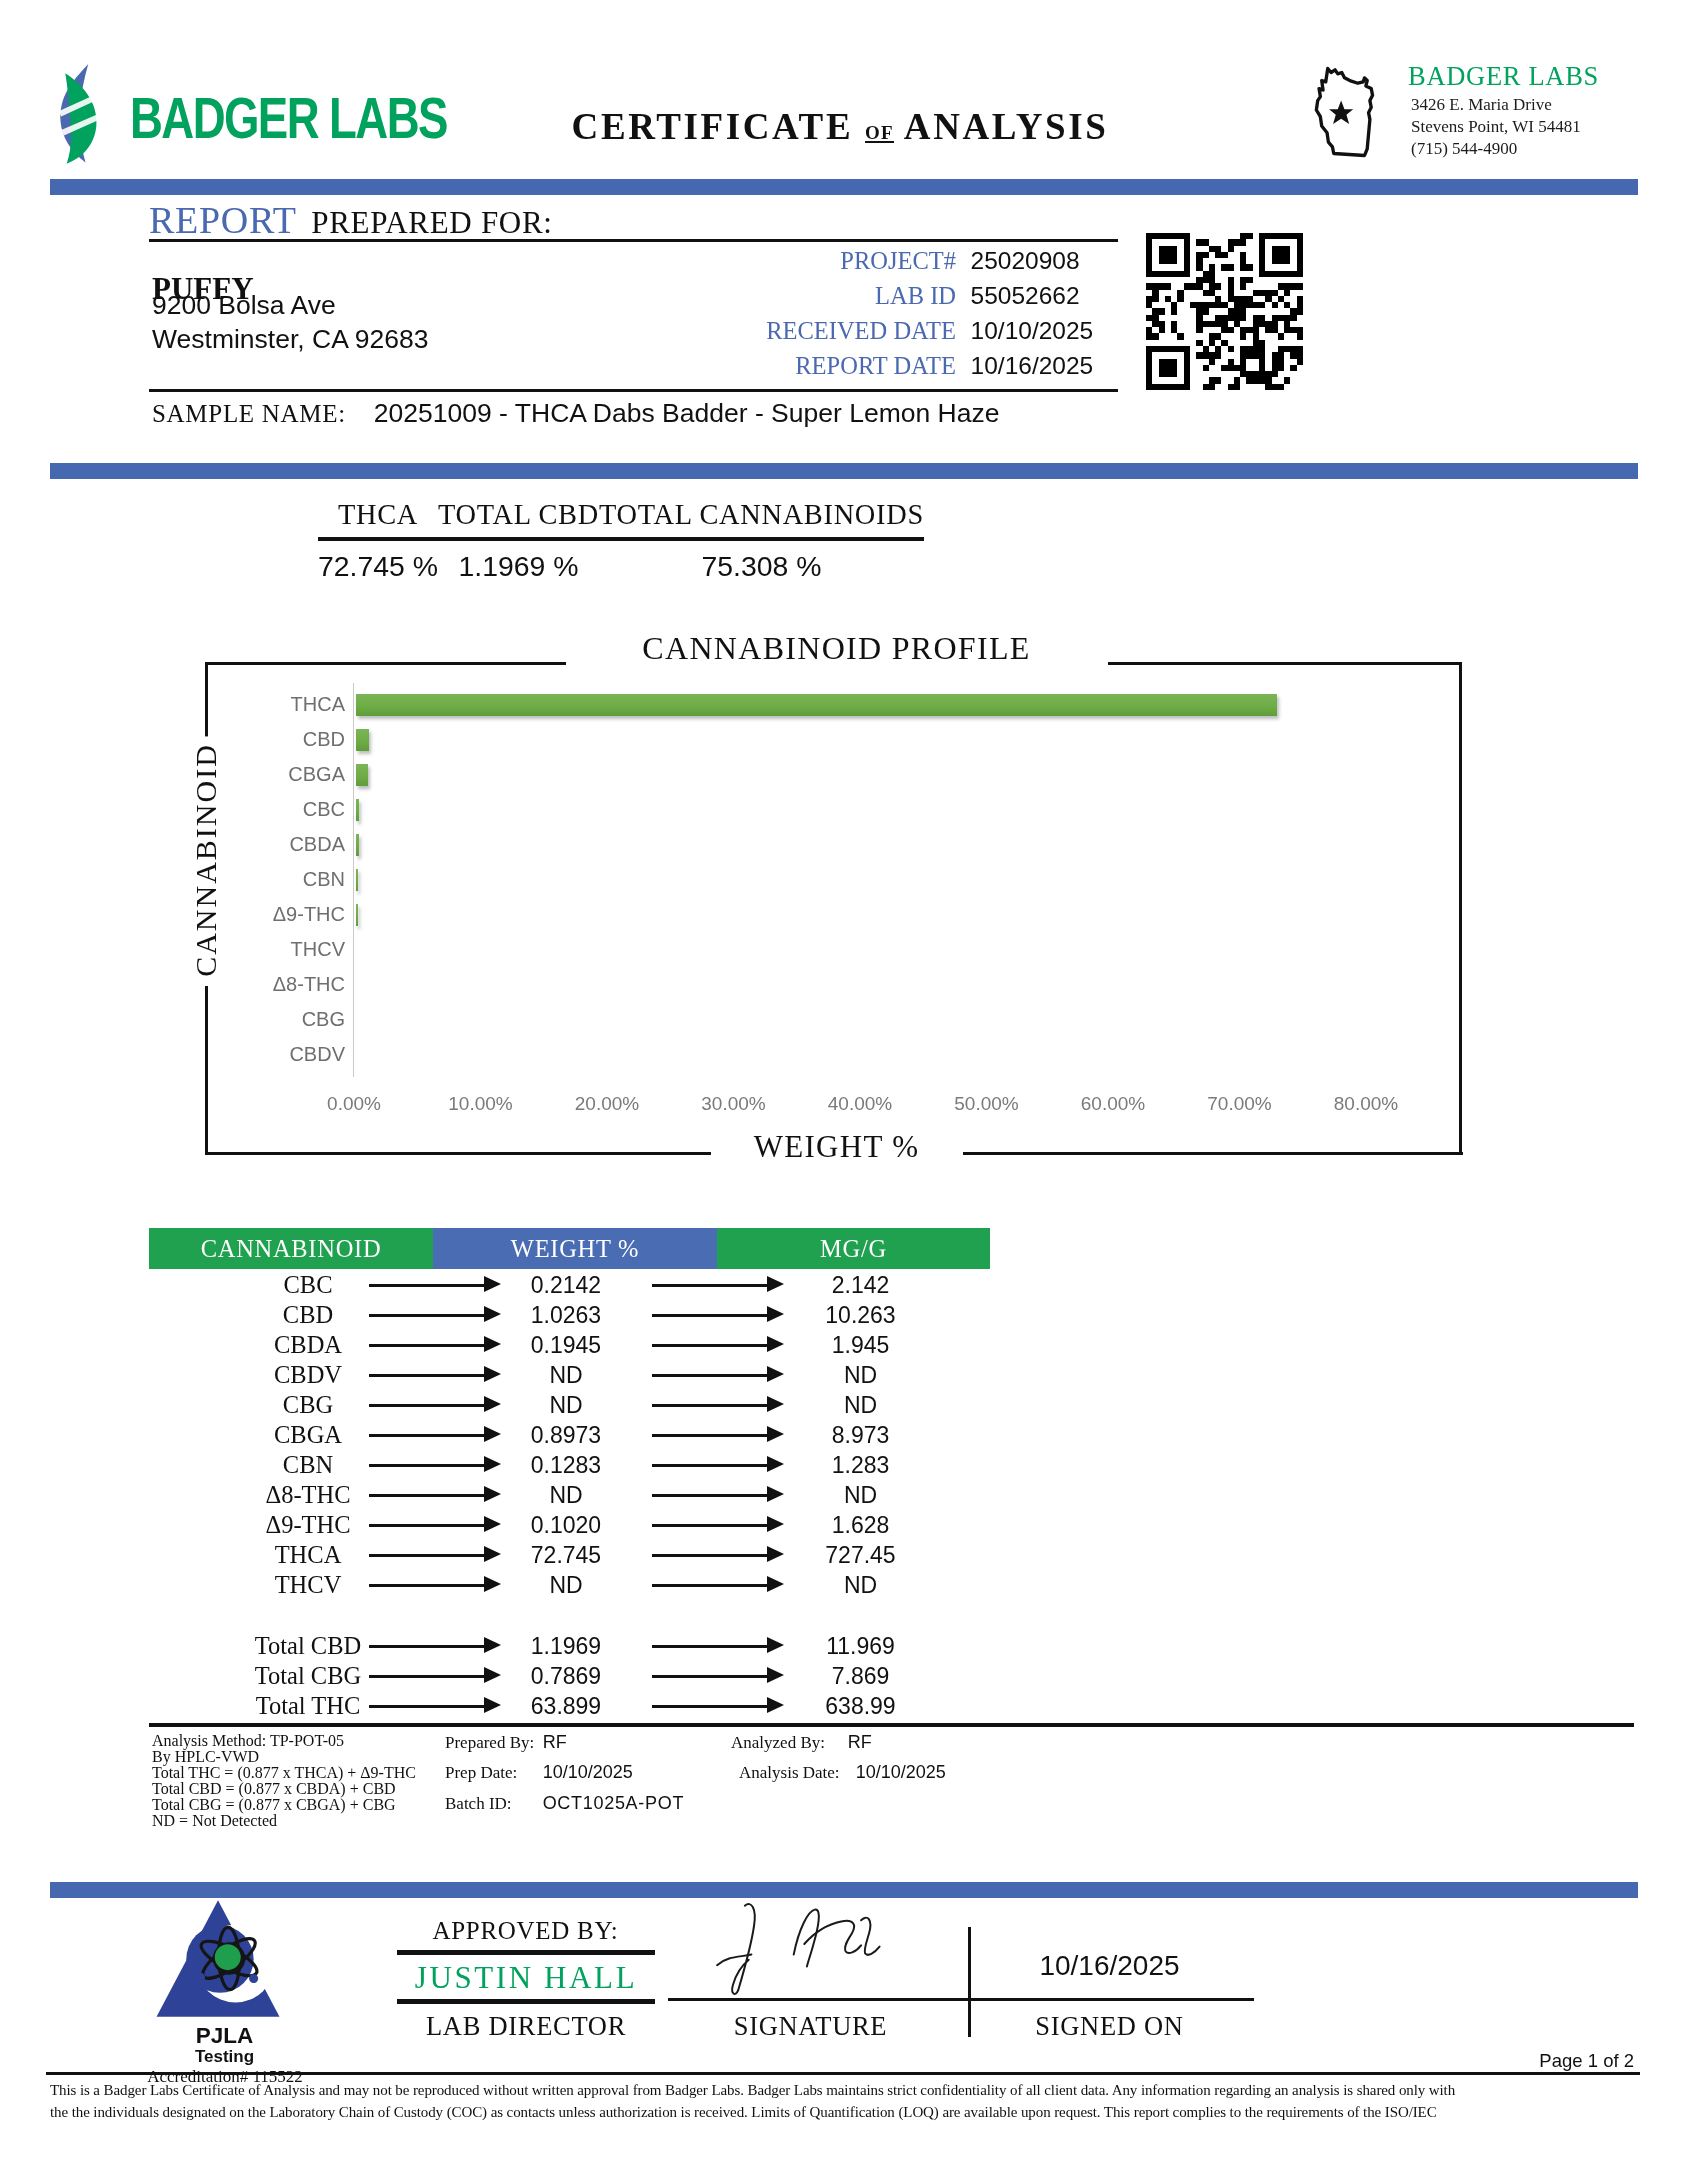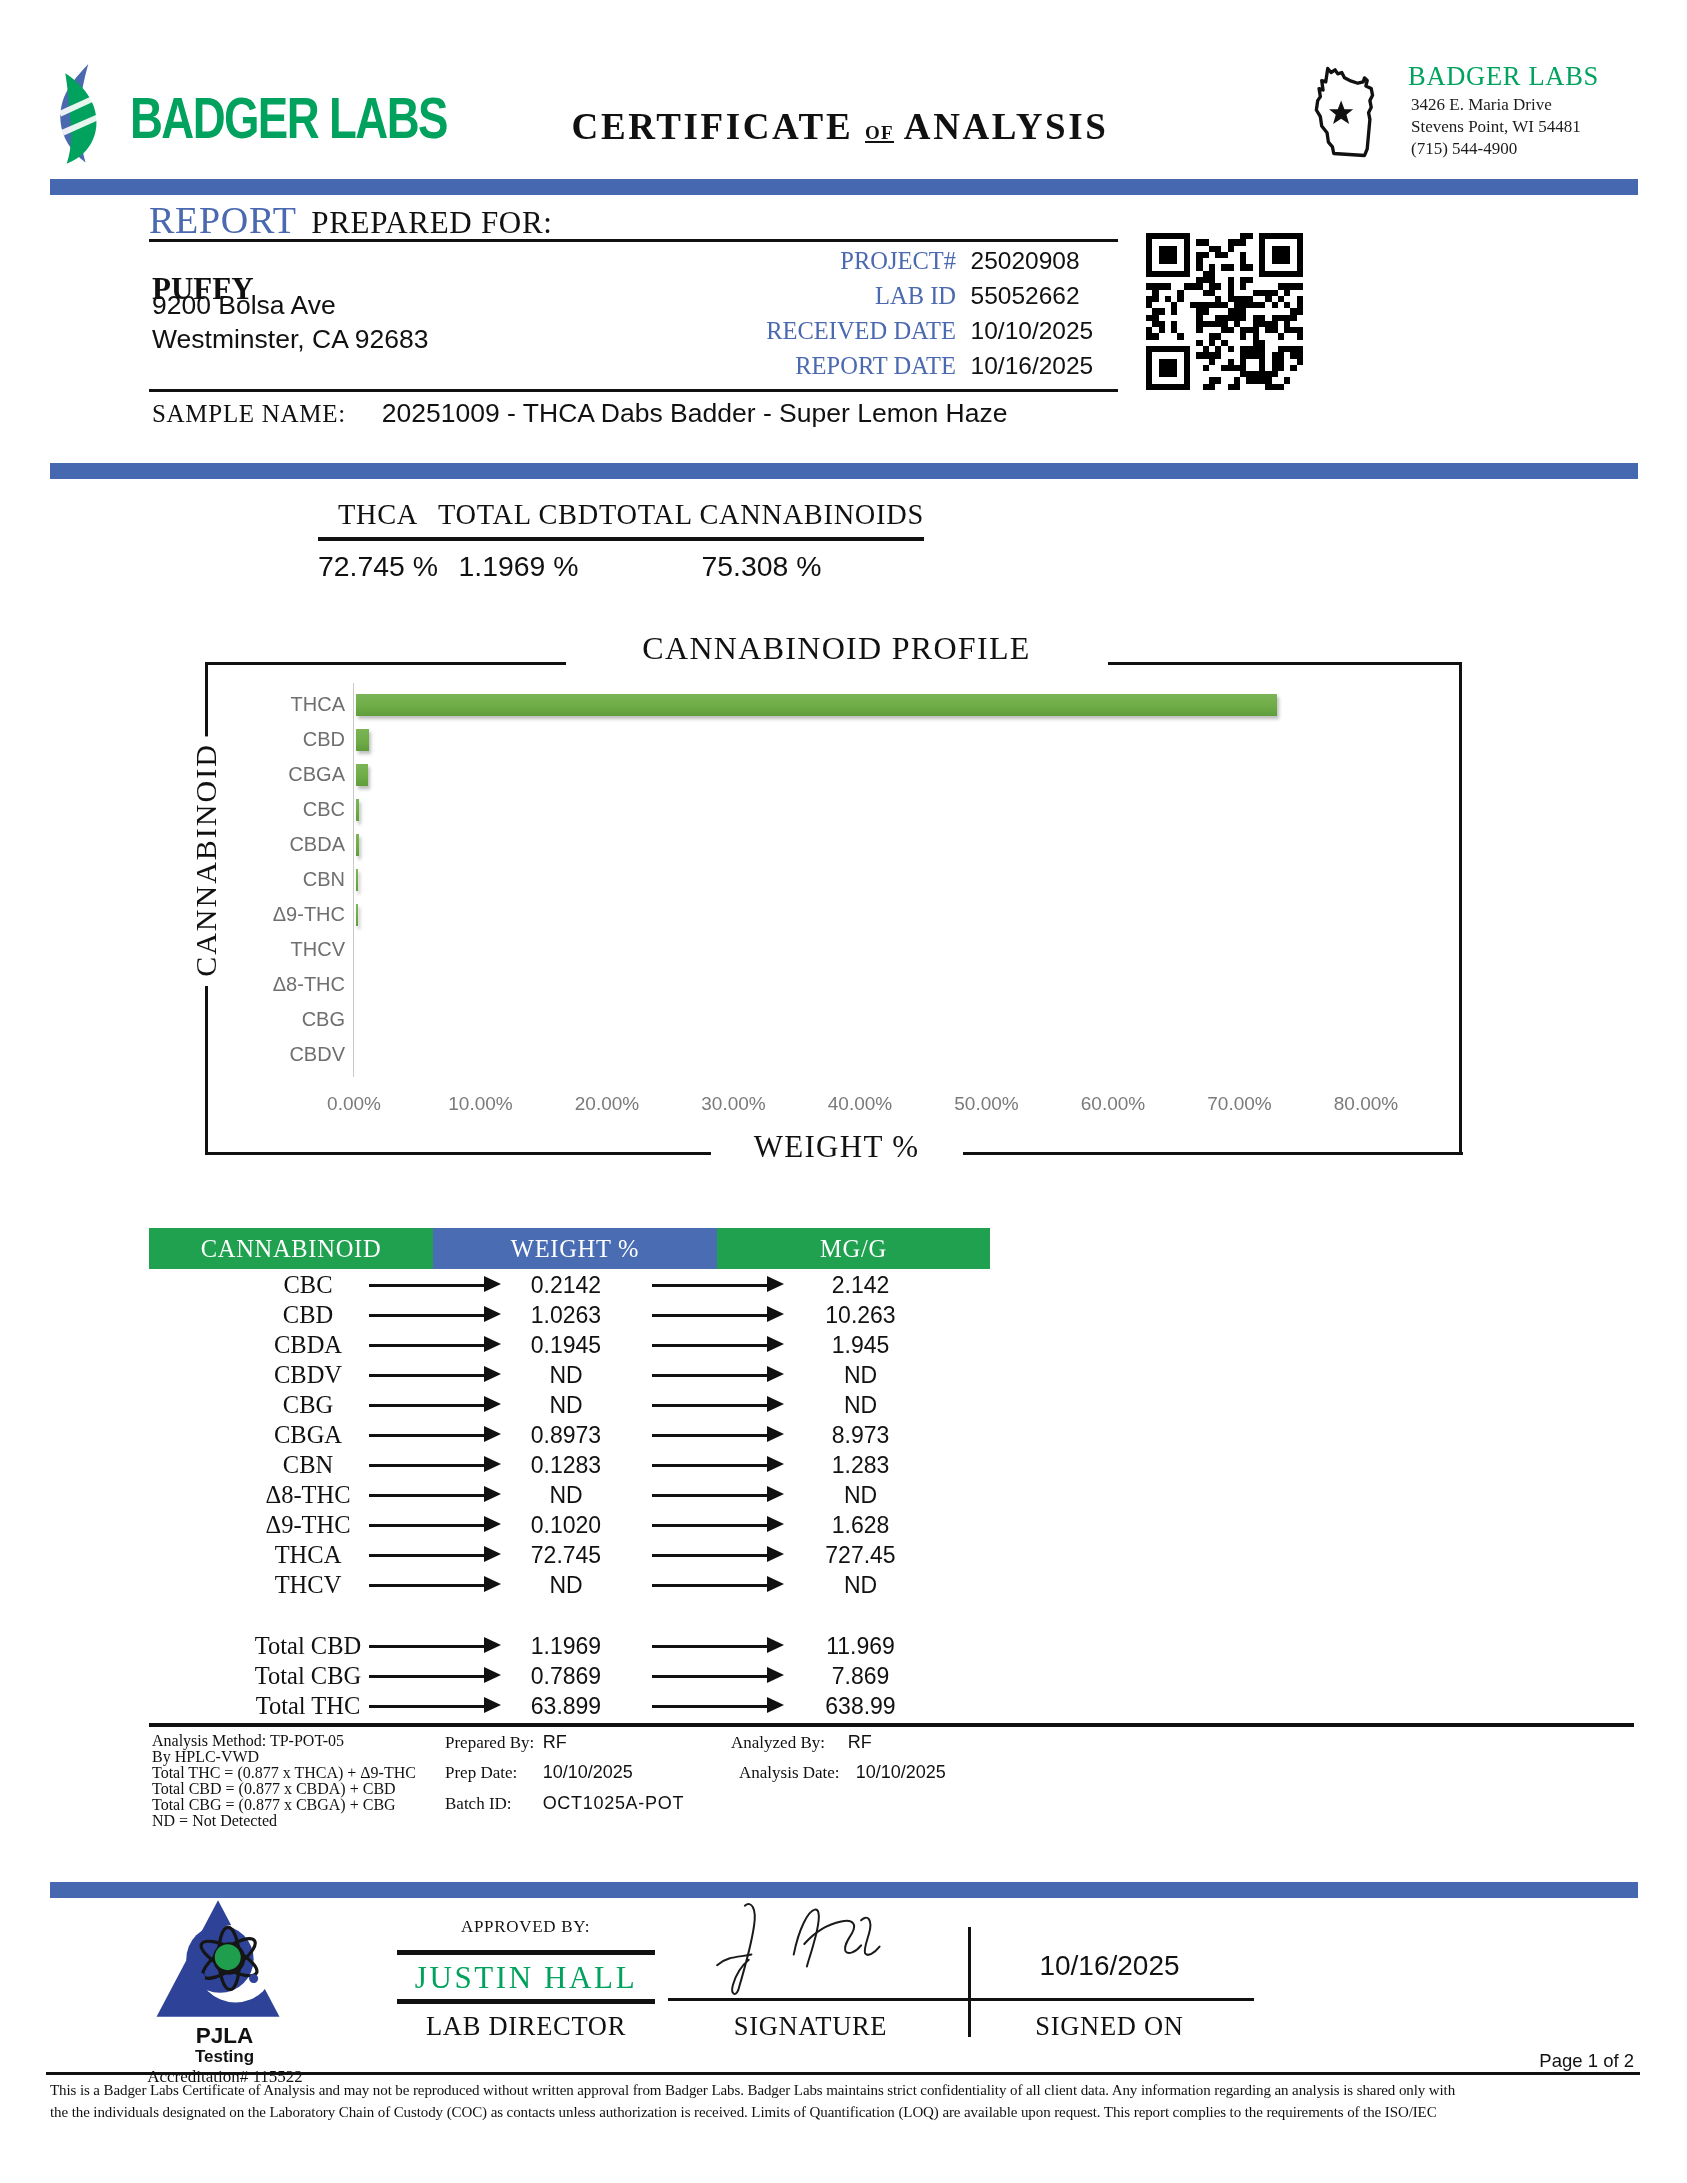--- a/index.html
+++ b/index.html
@@ -19,21 +19,21 @@
   
   .rep-head{display:flex;align-items:baseline;gap:14.6px;white-space:nowrap;}
   .rep-head .blue{color:#4a69b0;font-size:38px;letter-spacing:0.7px;}
   .rep-head .black{color:#111;font-size:31px;letter-spacing:0.7px;}
   .hline{background:#111;}
   .client-name{font-size:31px;font-weight:700;margin-top:24px;}
   .client-addr{font-family:"Liberation Sans",sans-serif;font-size:26.5px;white-space:nowrap;}
   .field-row{display:flex;height:35px;align-items:center;}
   .field-label{width:357px;text-align:right;color:#4a69b0;font-size:24.5px;white-space:nowrap;}
   .field-value{width:165px;margin-left:14.6px;font-family:"Liberation Sans",sans-serif;font-size:24.5px;white-space:nowrap;}
-  .sample-row{display:flex;align-items:baseline;gap:36px;white-space:nowrap;}
+  .sample-row{display:flex;align-items:baseline;gap:28px;white-space:nowrap;}
   .sample-label{font-size:25px;letter-spacing:0.7px;}
   .sample-value{font-family:"Liberation Sans",sans-serif;font-size:26.5px;}
 
   
   .summary{left:318px;top:493px;width:1055px;height:98px;display:flex;}
   .sum-col{display:flex;flex-direction:column;}
   .sum-col .lab{height:44px;display:flex;align-items:center;justify-content:center;
                 font-size:28.4px;letter-spacing:0.7px;border-bottom:4.6px solid #111;}
   .sum-col .val{height:50px;display:flex;align-items:center;justify-content:center;
                 font-family:"Liberation Sans",sans-serif;font-size:28.4px;}
@@ -76,21 +76,21 @@
   .tarr .head{position:absolute;right:0;top:-8.6px;width:0;height:0;
               border-left:17px solid #111;border-top:8.6px solid transparent;border-bottom:8.6px solid transparent;}
 
   
   .note-line{font-size:16px;line-height:16px;white-space:nowrap;}
   .meta-row{position:absolute;white-space:nowrap;}
   .meta-label{display:inline-block;font-size:17px;}
   .meta-value{font-family:"Liberation Sans",sans-serif;font-size:18px;}
 
   
-  .approved-label{font-size:17px;letter-spacing:0.7px;text-align:center;}
+  .approved-label{font-size:25px;letter-spacing:0.7px;text-align:center;}
   .approver{font-size:31px;letter-spacing:2.6px;color:#00a25d;text-align:center;white-space:nowrap;}
   .role{font-size:26.5px;letter-spacing:0.7px;text-align:center;white-space:nowrap;}
   .signdate{font-family:"Liberation Sans",sans-serif;font-size:28px;text-align:center;}
   .pjla-word{font-family:"Liberation Sans",sans-serif;font-weight:700;font-size:22.5px;text-align:center;}
   .pjla-sub{font-family:"Liberation Sans",sans-serif;font-weight:700;font-size:17px;text-align:center;}
   .accred{font-size:17px;text-align:center;white-space:nowrap;}
   .pagenum{font-family:"Liberation Sans",sans-serif;font-size:18.5px;text-align:right;}
   .disc{font-size:15px;line-height:22px;letter-spacing:-0.1px;white-space:nowrap;}
 </style>
 </head>

